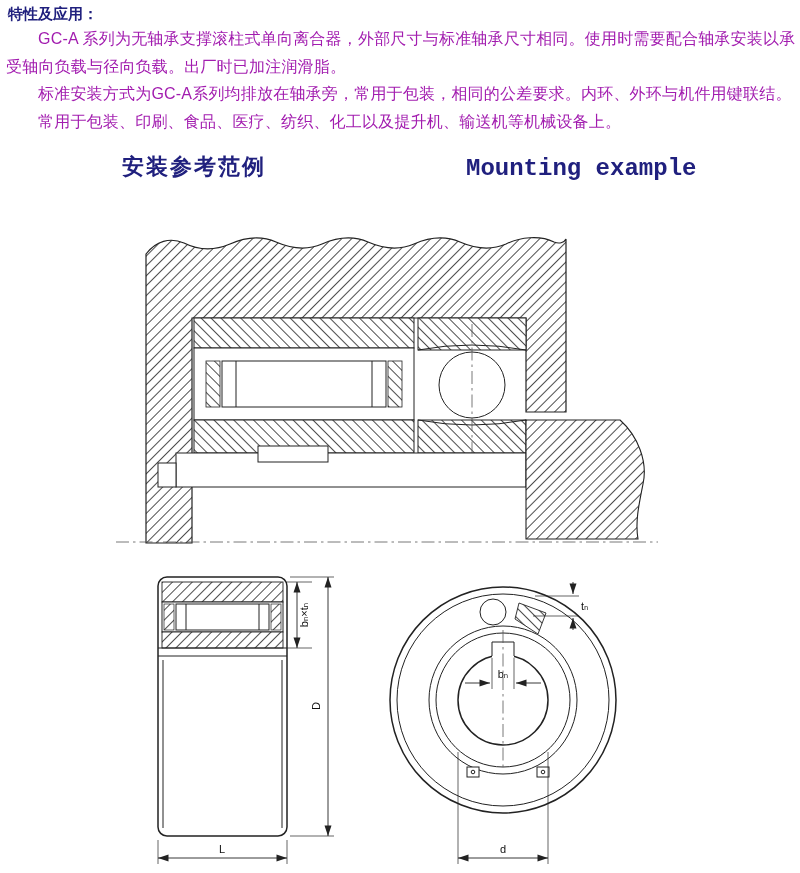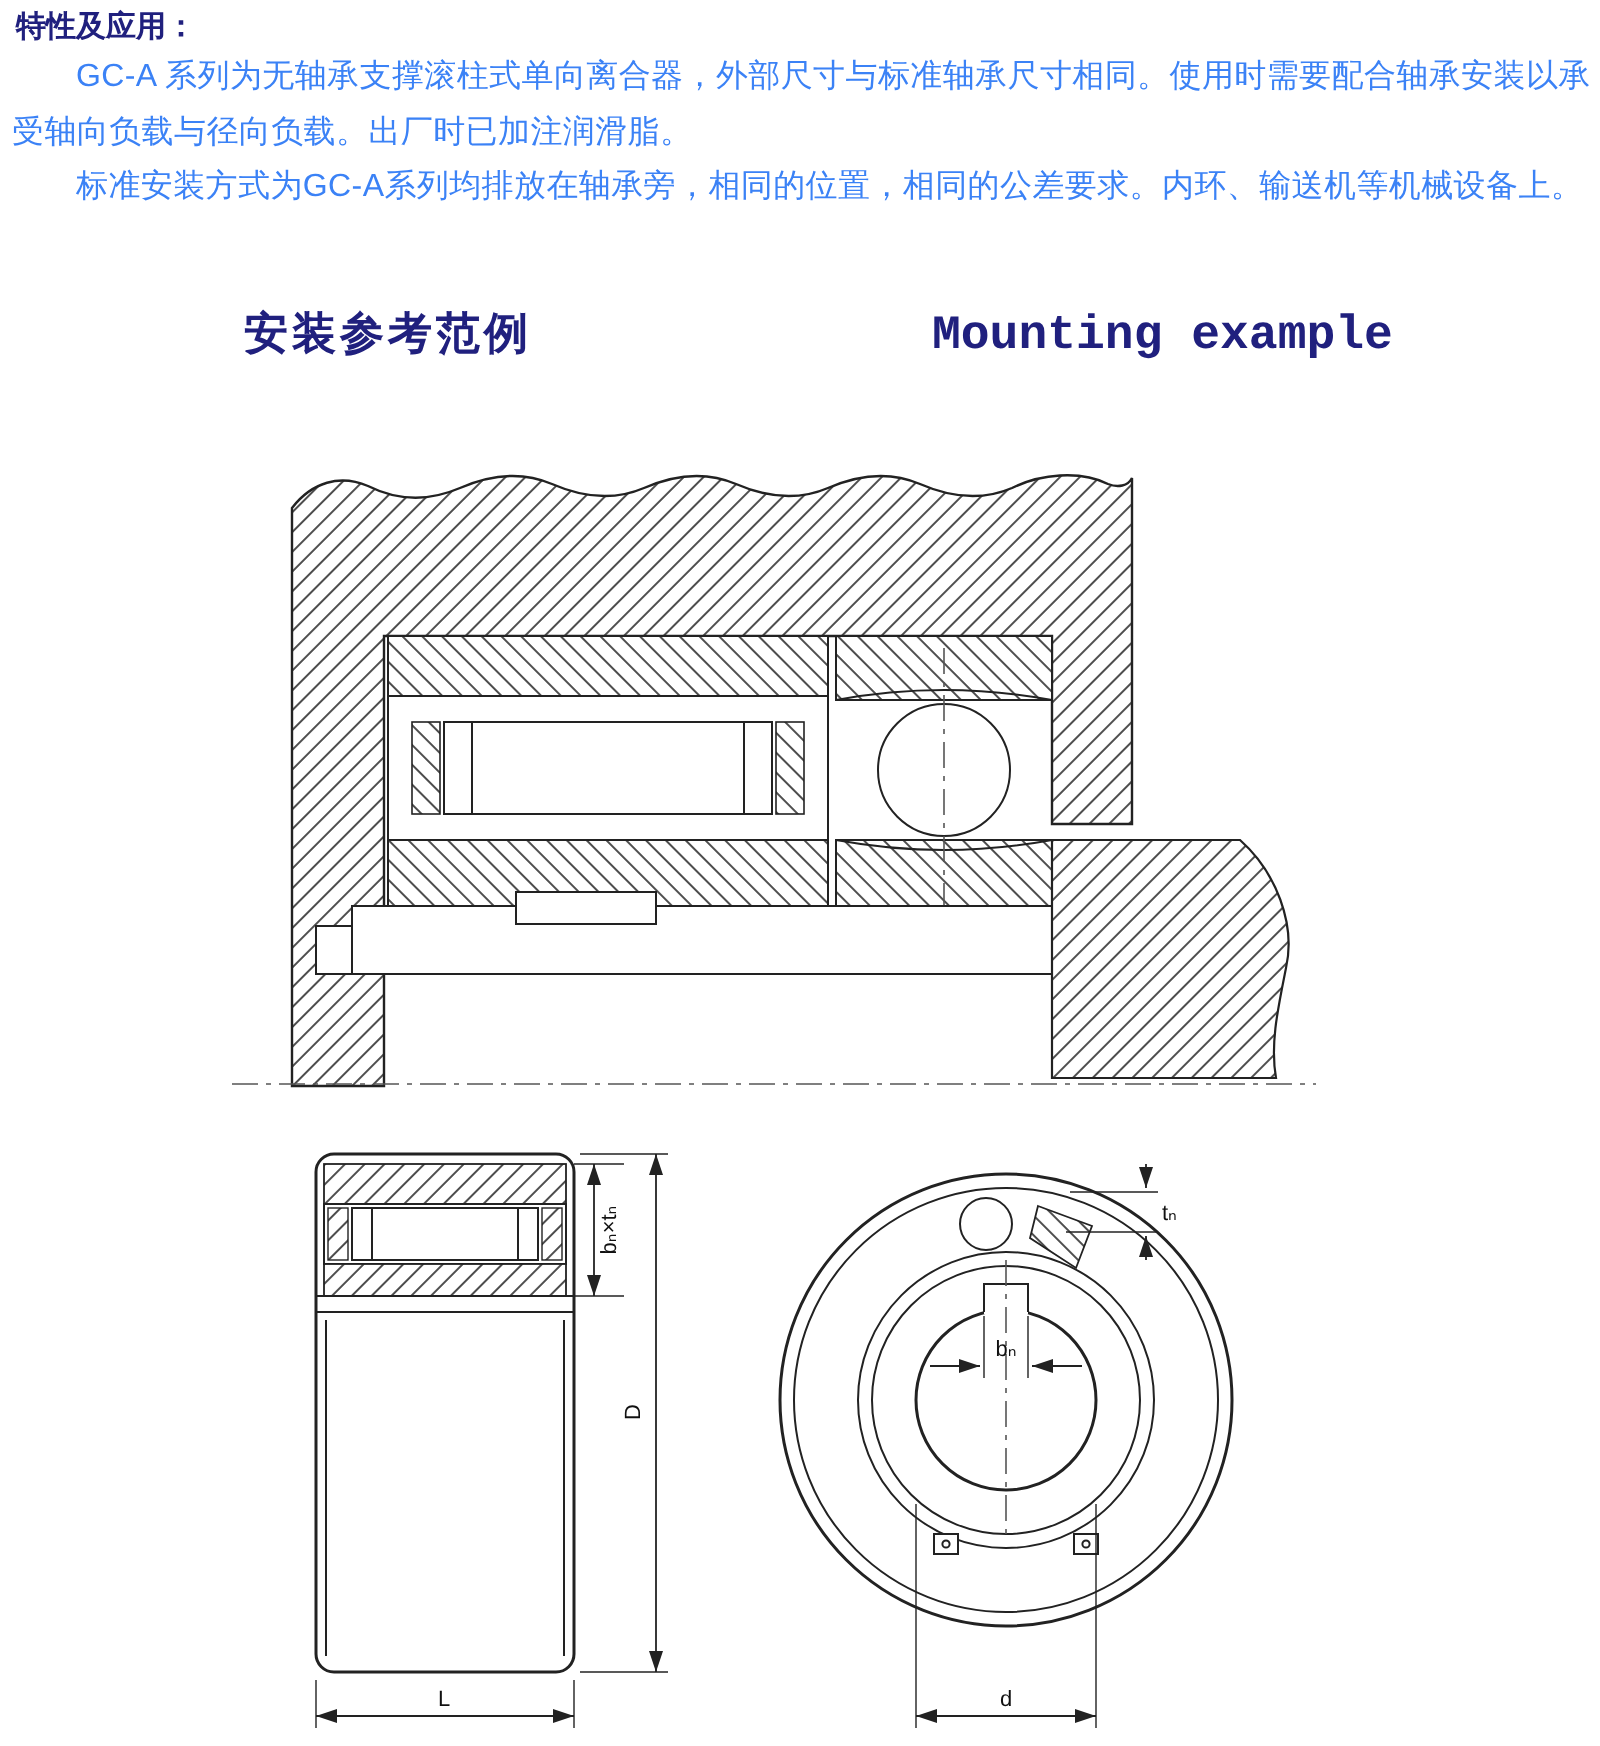--- a/index.html
+++ b/index.html
@@ -1,20 +1,20 @@
 <!DOCTYPE html>
 <html><head>
 <meta charset="utf-8">
 <style>
   html,body{margin:0;padding:0;background:#ffffff;}
   .page{position:relative;width:800px;height:873px;background:#ffffff;overflow:hidden;
         font-family:"Liberation Sans","DejaVu Sans",sans-serif;color:#151515;}
   .text-block{position:absolute;left:6px;top:3px;width:790px;}
   .doc-title{color:#20207e;font-weight:bold;font-size:15px;line-height:21px;margin:0 0 1px 2px;}
-  p.para{margin:0;text-indent:2em;font-size:16px;line-height:27.5px;color:#3b82f6;
+  p.para{margin:0;text-indent:2em;font-size:16px;line-height:27.5px;color:#a21caf;
          letter-spacing:0.2px;}
   .heading{position:absolute;color:#20207e;font-weight:bold;white-space:nowrap;font-family:Liberation Mono, monospace;}
   .heading-cn{left:122px;top:152px;font-size:22px;letter-spacing:2px;}
   .heading-en{left:466px;top:155px;font-size:24px;}
   svg{overflow:visible;}
   .drawing{position:absolute;}
   .ln{stroke:#222;stroke-width:1;fill:none;}
   .ln-thick{stroke:#222;stroke-width:1.5;fill:none;}
   .white{fill:#ffffff;stroke:#222;stroke-width:1;}
   .dim{stroke:#222;stroke-width:0.9;fill:none;}
@@ -39,21 +39,22 @@
       <path d="M0.5,1 L11,4.5 L0.5,8 Z" fill="#222"></path>
     </marker>
   </defs>
 </svg>
 
 <div class="page">
 
   <div class="text-block">
     <div class="doc-title">特性及应用：</div>
     <p class="para">GC-A 系列为无轴承支撑滚柱式单向离合器，外部尺寸与标准轴承尺寸相同。使用时需要配合轴承安装以承受轴向负载与径向负载。出厂时已加注润滑脂。</p>
-    <p class="para">标准安装方式为GC-A系列均排放在轴承旁，相同的位置，相同的公差要求。内环、输送机等机械设备上。</p>
+    <p class="para">标准安装方式为GC-A系列均排放在轴承旁，常用于包装，相同的公差要求。内环、外环与机件用键联结。</p>
+    <p class="para">常用于包装、印刷、食品、医疗、纺织、化工以及提升机、输送机等机械设备上。</p>
   </div>
 
   <div class="heading heading-cn">安装参考范例</div>
   <div class="heading heading-en">Mounting example</div>
 
   <svg class="drawing" style="left:108px;top:220px" width="560" height="335" viewBox="0 0 560 335">
 
     <g>
       <path d="M 38,323 L 38,34
                C 48,21 62,17 76,23 C 92,31 108,30 122,24

